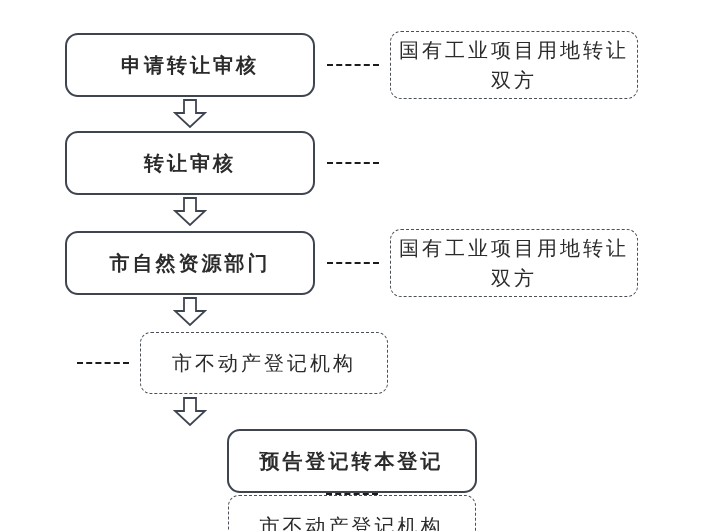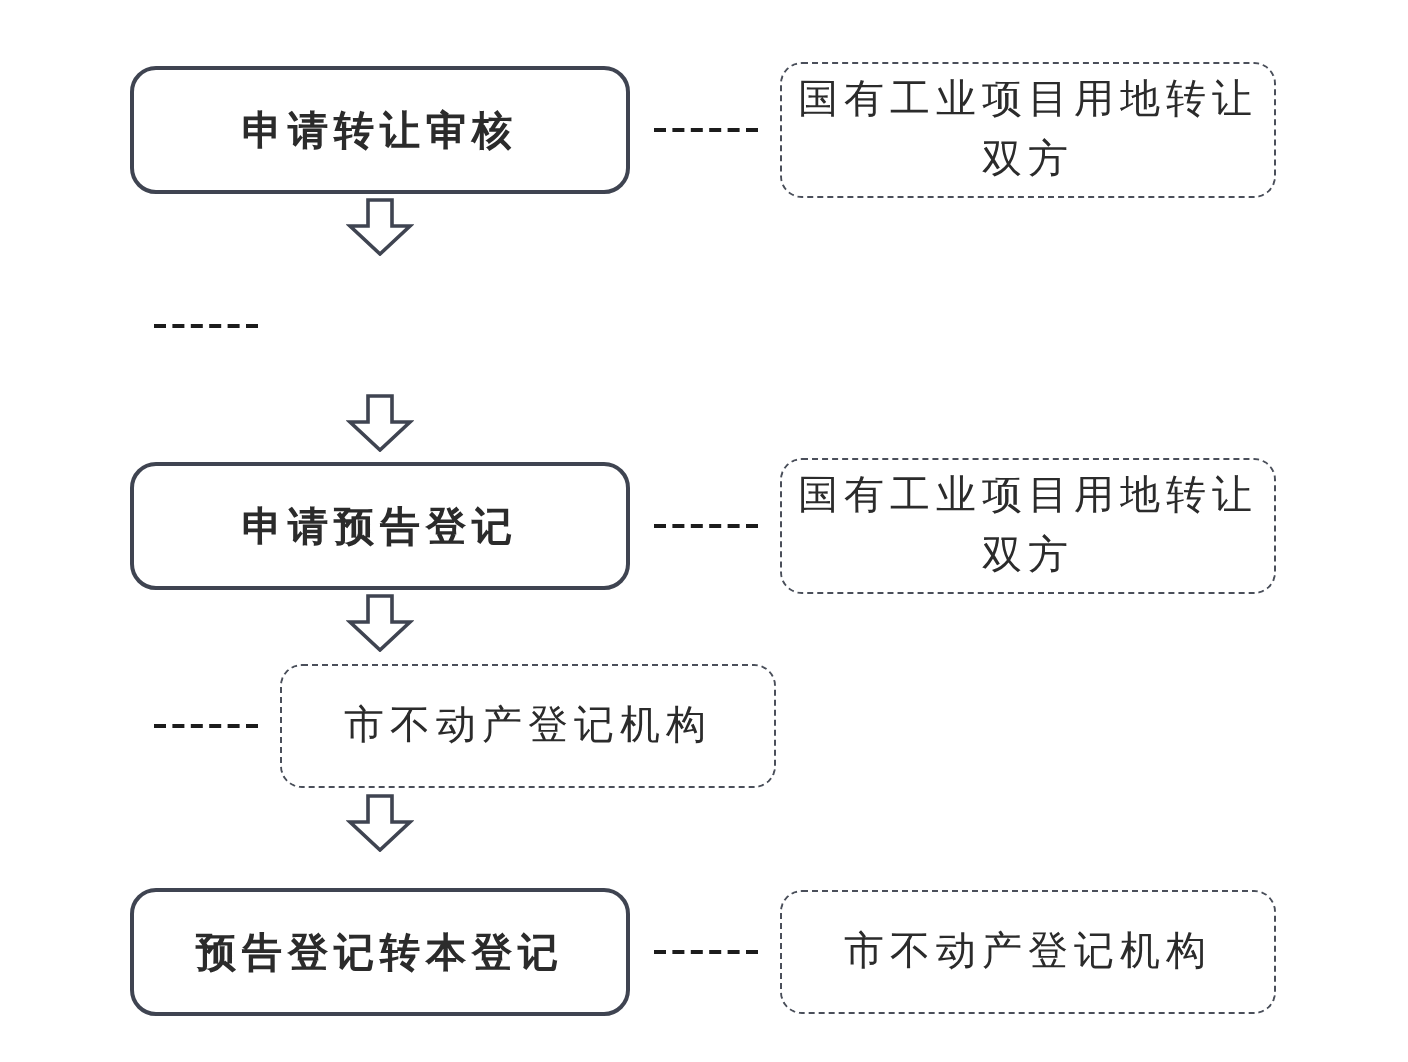--- a/index.html
+++ b/index.html
@@ -74,21 +74,21 @@
     position: absolute;
     left: 173px;
     width: 34px;
     height: 29px;
   }
   
   .row-1 { top: 31px; }
   .row-2 { top: 129px; }
   .row-3 { top: 229px; }
   .row-4 { top: 329px; }
-  .row-5 { top: 442px; }
+  .row-5 { top: 429px; flex-direction: column; }
   .arrow-1 { top: 99px; }
   .arrow-2 { top: 197px; }
   .arrow-3 { top: 297px; }
   .arrow-4 { top: 397px; }
 </style>
 </head>
 <body>
 
 <div class="canvas">
 
@@ -102,32 +102,35 @@
     <div class="actor-box">
       <span>国有工业项目用地转让双方</span>
     </div>
   </div>
 
   <svg class="arrow arrow-1" viewBox="0 0 34 29">
     <polygon points="11,1 23,1 23,14 32,14 17,28 2,14 11,14" fill="#ffffff" stroke="#3f4451" stroke-width="1.8" stroke-linejoin="miter"></polygon>
   </svg>
 
   <div class="row row-2">
+    <div class="step-box">
+      <span>转让审核</span>
+    </div>
     <div class="connector">
       <div class="dash-line"></div>
     </div>
   </div>
 
   <svg class="arrow arrow-2" viewBox="0 0 34 29">
     <polygon points="11,1 23,1 23,14 32,14 17,28 2,14 11,14" fill="#ffffff" stroke="#3f4451" stroke-width="1.8" stroke-linejoin="miter"></polygon>
   </svg>
 
   <div class="row row-3">
     <div class="step-box">
-      <span>申请预告登记</span>
+      <span>市自然资源部门</span>
     </div>
     <div class="connector">
       <div class="dash-line"></div>
     </div>
     <div class="actor-box">
       <span>国有工业项目用地转让双方</span>
     </div>
   </div>
 
   <svg class="arrow arrow-3" viewBox="0 0 34 29">

